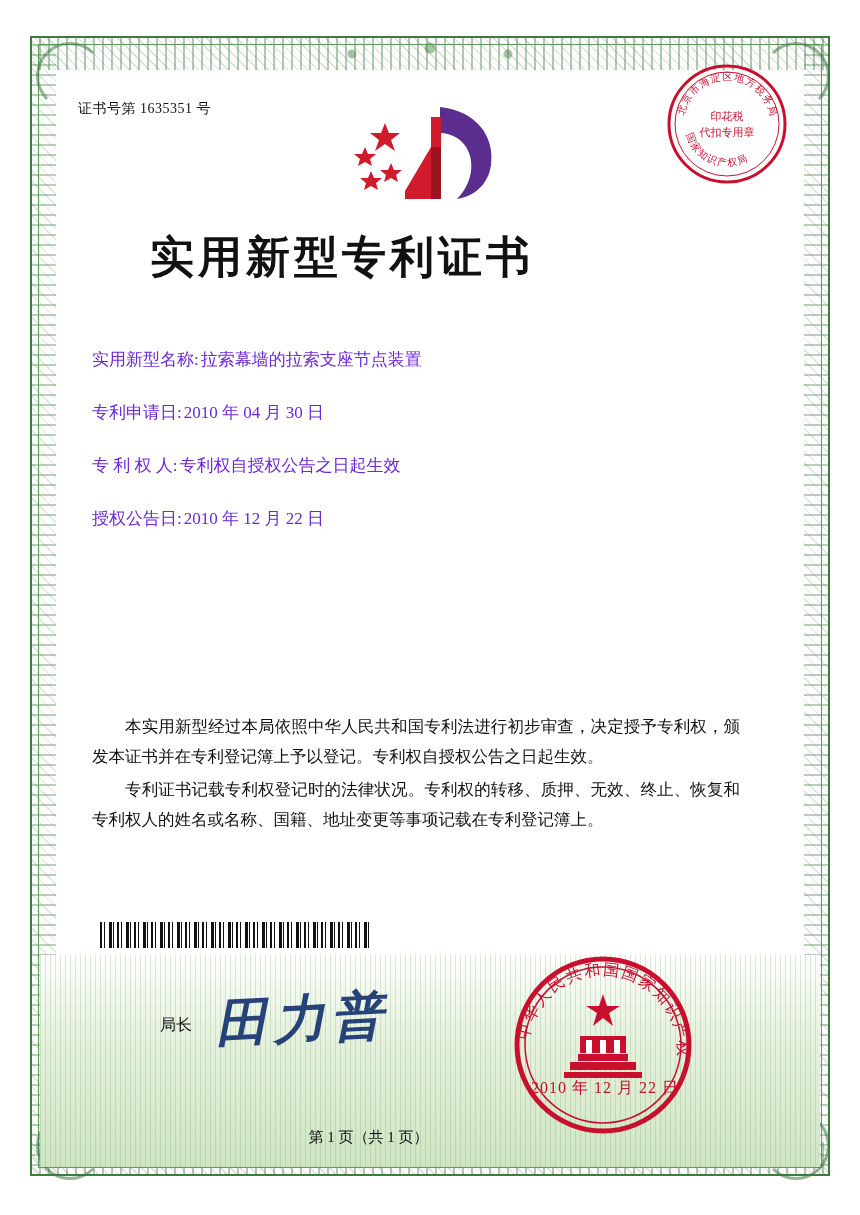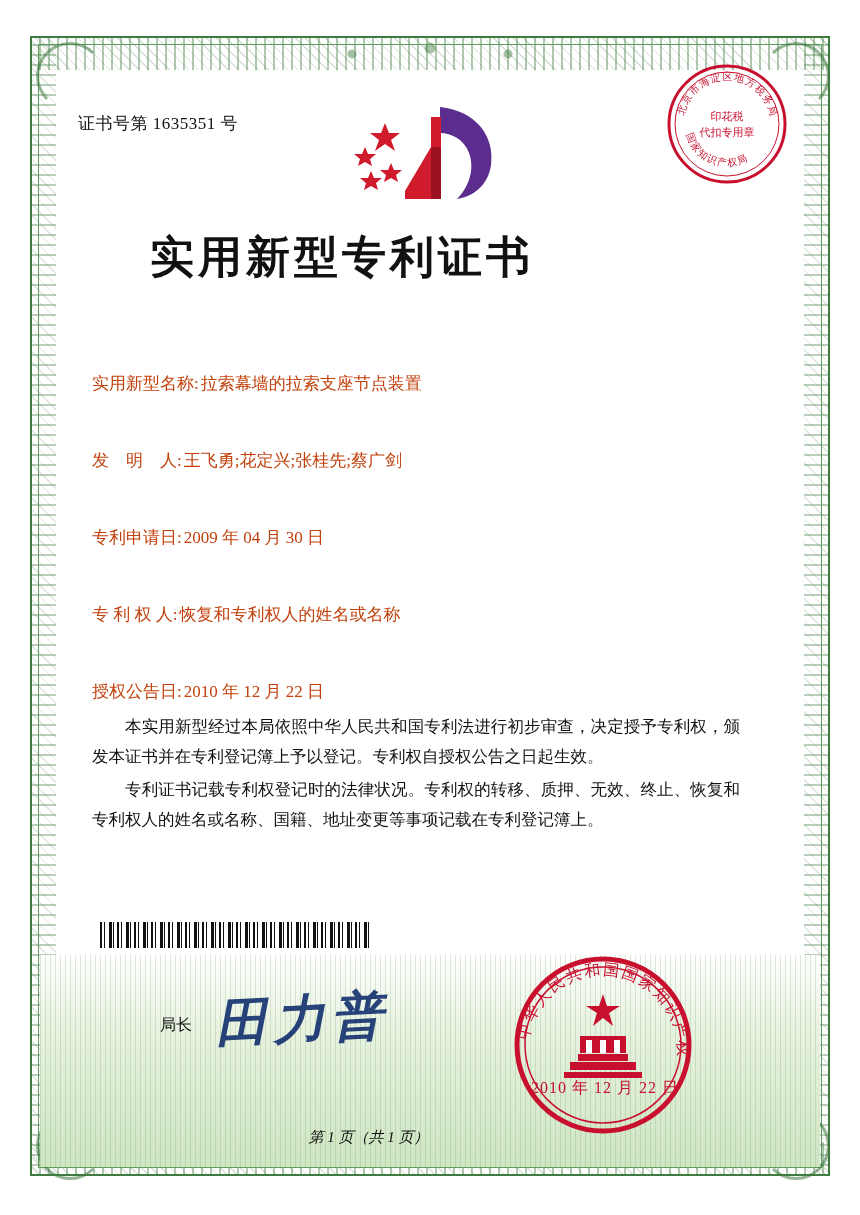--- a/index.html
+++ b/index.html
@@ -105,22 +105,22 @@
     position: absolute;
     inset: 0;
     background: repeating-linear-gradient(90deg,
       rgba(110,165,105,0.25) 0px, rgba(110,165,105,0.25) 1px,
       rgba(255,255,255,0) 1px, rgba(255,255,255,0) 5px);
   }
   
   .cert-no {
     position: absolute;
     left: 78px;
-    top: 112px;
-    font-size: 17px;
+    top: 100px;
+    font-size: 14px;
     color: #111;
     letter-spacing: 0.5px;
   }
   .logo {
     position: absolute;
     left: 345px;
     top: 95px;
     width: 170px;
     height: 110px;
   }
@@ -145,31 +145,30 @@
   }
   
   .fields {
     position: absolute;
     left: 92px;
     top: 348px;
     width: 680px;
   }
   .field-row {
     display: flex;
-    align-items: flex-end;
+    align-items: center;
     margin-bottom: 30px;
     font-size: 17px;
-    color: #c2410c;
+    color: #6d28d9;
   }
   .field-label {
     white-space: pre;
   }
   .field-value {
     margin-left: 2px;
-    margin-top: 24px;
   }
   
   .paragraphs {
     position: absolute;
     left: 92px;
     top: 712px;
     width: 660px;
     font-size: 16.5px;
     line-height: 30px;
     color: #111;
@@ -231,21 +230,20 @@
     letter-spacing: 1px;
   }
   .page-no {
     position: absolute;
     left: 0;
     top: 1128px;
     width: 737px;
     text-align: center;
     font-size: 15px;
     color: #111;
-    font-style: italic;
   }
 </style>
 </head>
 <body>
 
 <div class="page">
 
   <div class="border-fancy-top"></div>
   <div class="border-fancy-bottom"></div>
   <div class="border-fancy-left"></div>
@@ -295,30 +293,26 @@
   </div>
 
   <div class="title">实用新型专利证书</div>
 
   <div class="fields">
     <div class="field-row">
       <span class="field-label">实用新型名称:</span>
       <span class="field-value">拉索幕墙的拉索支座节点装置</span>
     </div>
     <div class="field-row">
-      <span class="field-label">发　明　人:</span>
-      <span class="field-value">王飞勇;花定兴;张桂先;蔡广剑</span>
-    </div>
-    <div class="field-row">
       <span class="field-label">专利申请日:</span>
-      <span class="field-value">2009 年 04 月 30 日</span>
+      <span class="field-value">2010 年 04 月 30 日</span>
     </div>
     <div class="field-row">
       <span class="field-label">专 利 权 人:</span>
-      <span class="field-value">恢复和专利权人的姓名或名称</span>
+      <span class="field-value">专利权自授权公告之日起生效</span>
     </div>
     <div class="field-row">
       <span class="field-label">授权公告日:</span>
       <span class="field-value">2010 年 12 月 22 日</span>
     </div>
   </div>
 
   <div class="paragraphs">
     <p>本实用新型经过本局依照中华人民共和国专利法进行初步审查，决定授予专利权，颁发本证书并在专利登记簿上予以登记。专利权自授权公告之日起生效。</p>
     <p>专利证书记载专利权登记时的法律状况。专利权的转移、质押、无效、终止、恢复和专利权人的姓名或名称、国籍、地址变更等事项记载在专利登记簿上。</p>

